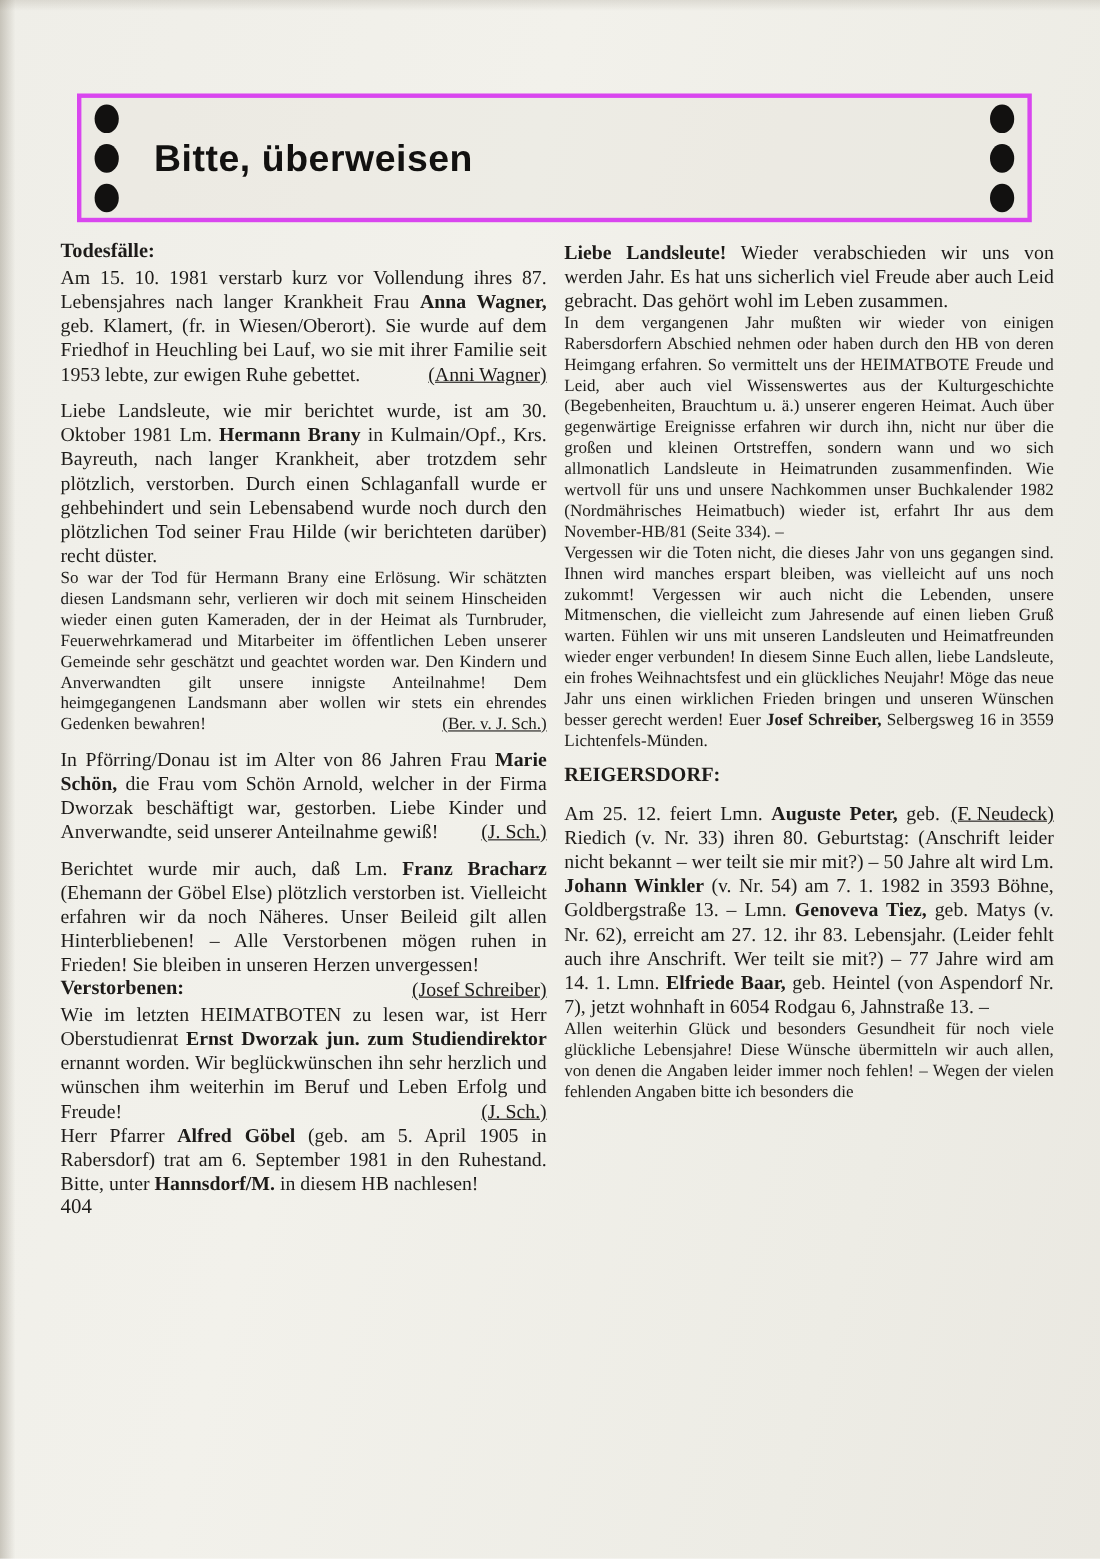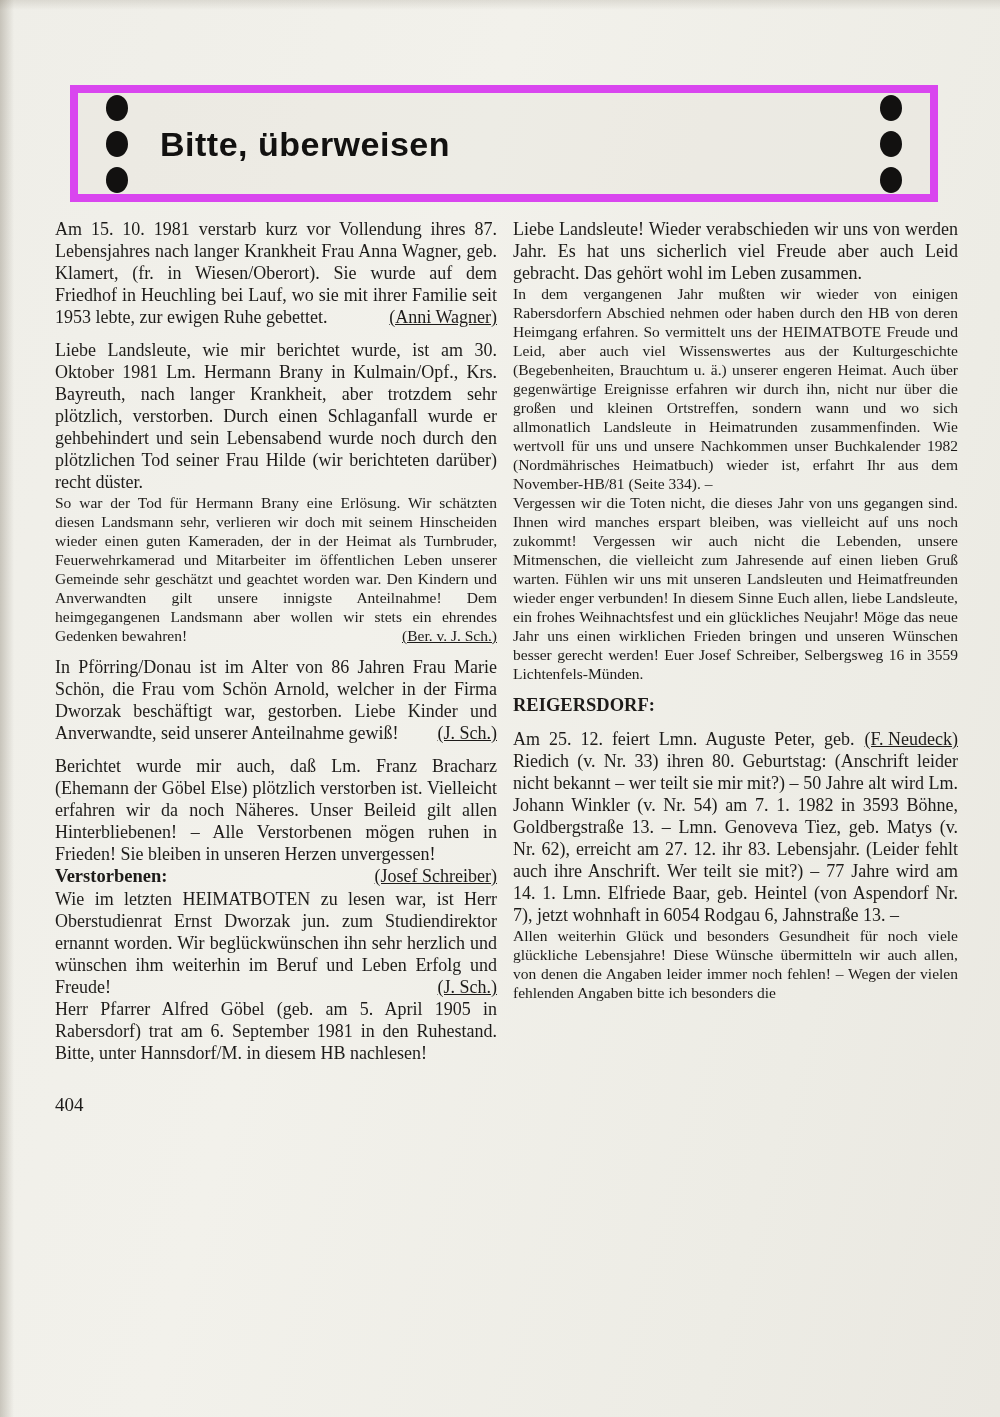--- a/index.html
+++ b/index.html
@@ -12,45 +12,45 @@
     -webkit-hyphens:auto;hyphens:auto;
   }
   
   .edge-shadow-left{position:absolute;left:0;top:0;width:14px;height:1417px;
     background:linear-gradient(to right,rgba(96,86,68,.28),rgba(96,86,68,0));pointer-events:none;}
   .edge-shadow-top{position:absolute;left:0;top:0;width:1000px;height:10px;
     background:linear-gradient(to bottom,rgba(96,86,68,.14),rgba(96,86,68,0));pointer-events:none;}
 
   .banner{
     position:absolute;left:70px;top:85px;width:868px;height:117px;
-    border:8px solid #d946ef;box-sizing:border-box;
-    display:flex;align-items:center;padding:0 28px;
+    border:4px solid #d946ef;box-sizing:border-box;
+    display:flex;align-items:center;padding:0 12px;
     background:rgba(228,226,218,.35);
     justify-content:flex-end;
   }
   .dots{display:flex;flex-direction:column;gap:10px;flex:0 0 auto;}
   .dot{width:22px;height:26px;background:#121110;border-radius:50%;}
   .banner-text{flex:1;padding-left:32px;font-family:"Liberation Sans",sans-serif;
     font-weight:bold;color:#121110;white-space:nowrap;}
   .banner-line1{font-size:34px;line-height:44px;letter-spacing:.5px;}
   .banner-line2{font-size:34px;line-height:44px;letter-spacing:.2px;}
 
   .columns{position:absolute;left:55px;top:218px;width:903px;display:flex;gap:16px;}
   .col{width:442px;flex:0 0 auto;}
   .col.right{width:445px;}
 
   .block{text-align:justify;}
   .block.normal{font-size:18px;line-height:22px;}
   .block.small{font-size:15.5px;line-height:19px;}
   .block.heading{font-weight:bold;font-size:18.5px;line-height:23px;text-align:left;}
   .block.gap{margin-top:11px;}
-  .b{font-weight:normal;}
+  .b{font-weight:bold;}
   .sig{float:right;padding-left:10px;text-decoration:underline;}
 
-  .page-number{margin-top:30px;font-size:19px;text-align:left;}
+  .page-number{font-size:19px;text-align:left;}
 </style>
 </head>
 <body>
 
 <div class="edge-shadow-left"></div>
 <div class="edge-shadow-top"></div>
 
 <div class="banner">
   <div class="dots">
     <div class="dot"></div>
@@ -63,20 +63,21 @@
   <div class="dots">
     <div class="dot"></div>
     <div class="dot"></div>
     <div class="dot"></div>
   </div>
 </div>
 
 <div class="columns">
   <div class="col left">
     <div class="blocks" id="left-blocks">
+        <div class="block heading">Todesfälle:</div>
         <div class="block normal"><span><span>Am 15. 10. 1981 verstarb kurz vor Vollendung ihres 87. Lebensjahres nach langer Krankheit Frau </span><span class="b">Anna Wagner,</span><span> geb. Klamert, (fr. in Wiesen/Oberort). Sie wurde auf dem Friedhof in Heuchling bei Lauf, wo sie mit ihrer Familie seit 1953 lebte, zur ewigen Ruhe gebettet.</span></span><span class="sig">(Anni Wagner)</span></div>
         <div class="block normal gap"><span><span>Liebe Landsleute, wie mir berichtet wurde, ist am 30. Oktober 1981 Lm. </span><span class="b">Hermann Brany</span><span> in Kulmain/Opf., Krs. Bayreuth, nach langer Krankheit, aber trotzdem sehr plötzlich, verstorben. Durch einen Schlaganfall wurde er gehbehindert und sein Lebensabend wurde noch durch den plötzlichen Tod seiner Frau Hilde (wir berichteten darüber) recht düster.</span></span></div>
         <div class="block small"><span><span>So war der Tod für Hermann Brany eine Erlösung. Wir schätzten diesen Landsmann sehr, verlieren wir doch mit seinem Hinscheiden wieder einen guten Kameraden, der in der Heimat als Turnbruder, Feuerwehrkamerad und Mitarbeiter im öffentlichen Leben unserer Gemeinde sehr geschätzt und geachtet worden war. Den Kindern und Anverwandten gilt unsere innigste Anteilnahme! Dem heimgegangenen Landsmann aber wollen wir stets ein ehrendes Gedenken bewahren!</span></span><span class="sig">(Ber. v. J. Sch.)</span></div>
         <div class="block normal gap"><span><span>In Pförring/Donau ist im Alter von 86 Jahren Frau </span><span class="b">Marie Schön,</span><span> die Frau vom Schön Arnold, welcher in der Firma Dworzak beschäftigt war, gestorben. Liebe Kinder und Anverwandte, seid unserer Anteilnahme gewiß!</span></span><span class="sig">(J. Sch.)</span></div>
         <div class="block normal gap"><span><span>Berichtet wurde mir auch, daß Lm. </span><span class="b">Franz Bracharz</span><span> (Ehemann der Göbel Else) plötzlich verstorben ist. Vielleicht erfahren wir da noch Näheres. Unser Beileid gilt allen Hinterbliebenen! – Alle Verstorbenen mögen ruhen in Frieden! Sie bleiben in unseren Herzen unvergessen!</span></span><span class="sig">(Josef Schreiber)</span></div>
         <div class="block heading">Verstorbenen:</div>
         <div class="block normal"><span><span>Wie im letzten HEIMATBOTEN zu lesen war, ist Herr Oberstudienrat </span><span class="b">Ernst Dworzak jun. zum Studiendirektor</span><span> ernannt worden. Wir beglückwünschen ihn sehr herzlich und wünschen ihm weiterhin im Beruf und Leben Erfolg und Freude!</span></span><span class="sig">(J. Sch.)</span></div>
         <div class="block normal"><span><span>Herr Pfarrer </span><span class="b">Alfred Göbel</span><span> (geb. am 5. April 1905 in Rabersdorf) trat am 6. September 1981 in den Ruhestand. Bitte, unter </span><span class="b">Hannsdorf/M.</span><span> in diesem HB nachlesen!</span></span></div>
       </div>
     <div class="page-number">404</div>

